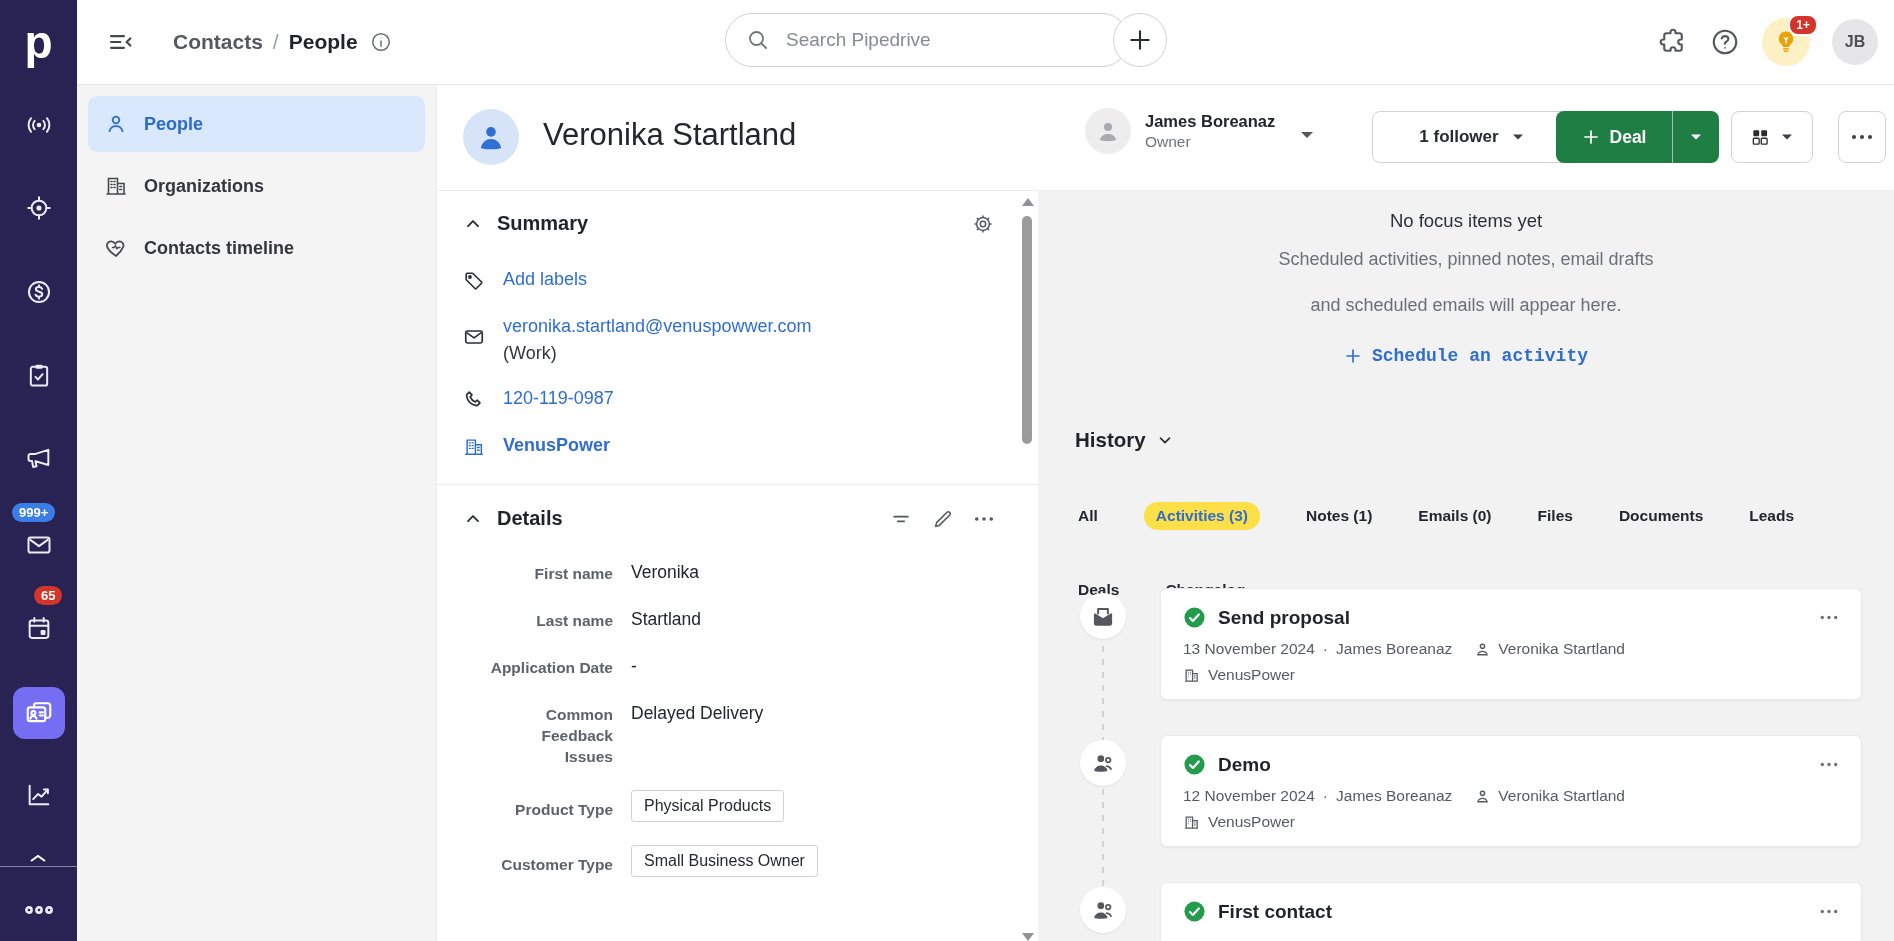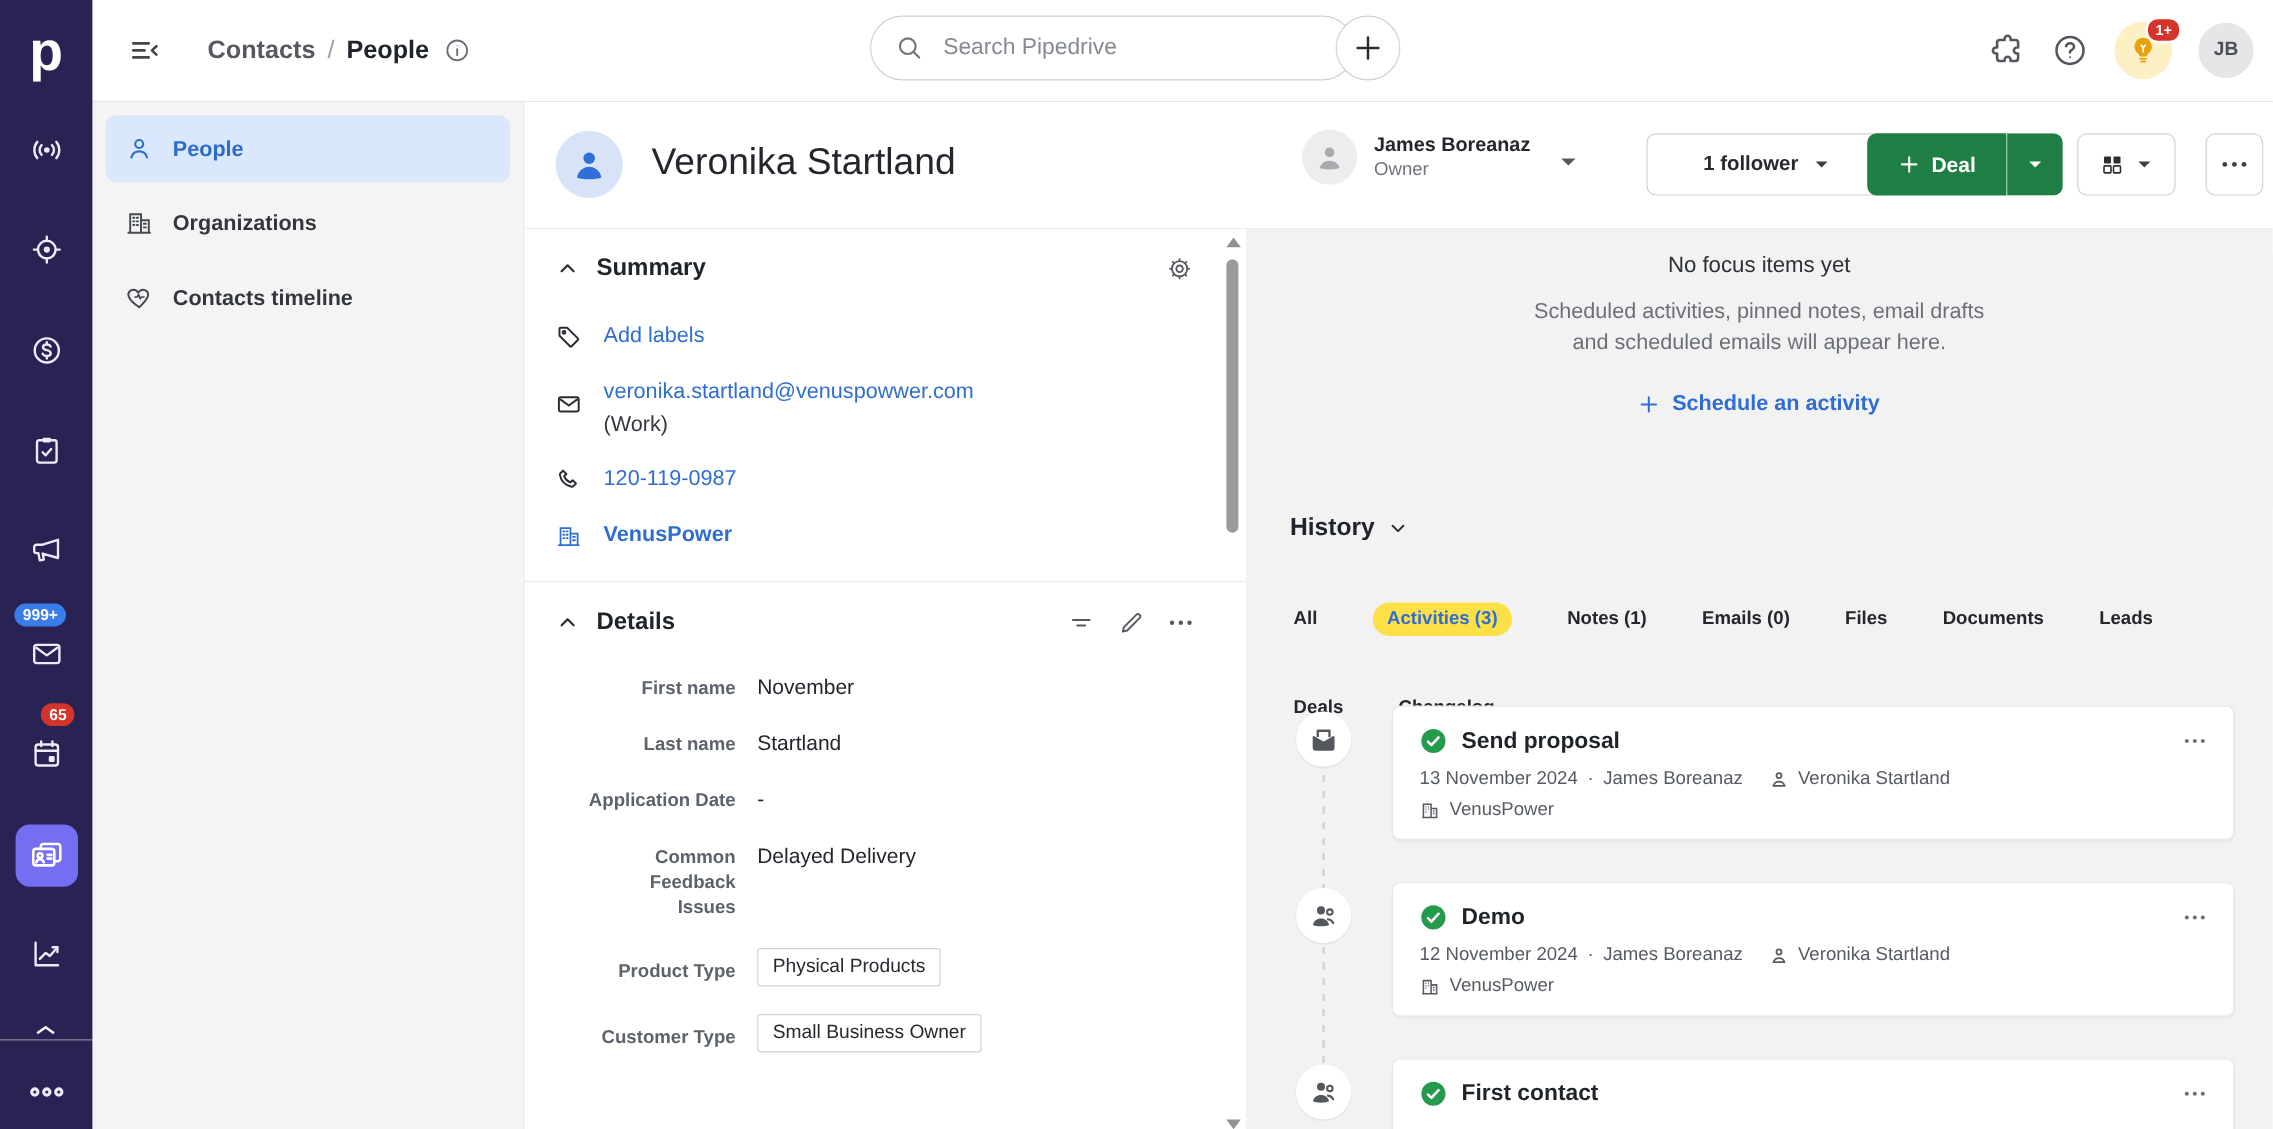--- a/index.html
+++ b/index.html
@@ -87,23 +87,23 @@
   .lscroll{position:absolute;right:5px;top:4px;width:12px;height:747px;}
   .lscroll .arr{position:absolute;left:1px;width:0;height:0;border-left:6px solid transparent;border-right:6px solid transparent;}
   .arr.up{top:4px;border-bottom:8px solid #8f9398;}
   .arr.down{bottom:0px;border-top:8px solid #8f9398;}
   .lthumb{position:absolute;left:1px;top:22px;width:10px;height:228px;border-radius:5px;background:#9b9b9e;}
 
   
   .rpanel{position:absolute;left:1038px;top:190px;width:856px;height:751px;background:#f2f2f3;z-index:3;}
   .focus-empty{position:relative;text-align:center;padding-top:20px;}
   .fe-title{font-size:18.5px;color:#2c3037;}
-  .fe-line{font-size:18px;color:#6b7078;line-height:26px;}
+  .fe-line{font-size:18px;color:#6b7078;line-height:26px;margin-top:20px;}
   .fe-line.first{margin-top:14px;}
-  .fe-link{margin-top:28px;display:inline-flex;align-items:center;gap:10px;font-size:18px;font-weight:bold;color:#2f6ed0;cursor:pointer;}
+  .fe-link{margin-top:28px;display:inline-flex;align-items:center;gap:10px;font-size:18px;font-weight:bold;color:#2f6ed0;cursor:pointer;font-family:Liberation Mono, monospace;}
   .hist-head{position:absolute;left:37px;top:238px;display:flex;align-items:center;gap:10px;cursor:pointer;}
   .hist-title{font-size:20.5px;font-weight:bold;color:#1f232a;}
   .tabs{position:absolute;left:40px;top:312px;width:780px;display:flex;flex-wrap:wrap;column-gap:26px;row-gap:12px;align-items:center;gap:46px;}
   .tab{font-size:15.5px;font-weight:bold;color:#23262c;cursor:pointer;padding:5px 0;white-space:nowrap;}
   .tab.sel{color:#2f6ed0;background:#fde047;border-radius:14px;padding:5px 12px;}
   .tl-line{position:absolute;left:64px;top:430px;width:2px;height:311px;
       background:repeating-linear-gradient(#cfd2d6 0 6px,transparent 6px 13px);}
   .tl-node{position:absolute;left:42px;width:46px;height:46px;border-radius:50%;background:#fff;box-shadow:0 1px 2px rgba(0,0,0,.08);
       display:flex;align-items:center;justify-content:center;color:#54585e;}
   .acard{position:absolute;left:122px;width:702px;background:#fff;border:1px solid #e9eaec;border-radius:7px;
@@ -455,21 +455,21 @@
             <circle cx="11" cy="3" r="2"></circle>
             <circle cx="19" cy="3" r="2"></circle>
           </svg>
       </span>
     </span>
   </div>
 
   <div class="dt-rows">
     <div class="dt-row">
       <span class="dt-label">First name</span>
-      <span class="dt-value">November</span>
+      <span class="dt-value">Veronika</span>
     </div>
     <div class="dt-row">
       <span class="dt-label">Last name</span>
       <span class="dt-value">Startland</span>
     </div>
     <div class="dt-row">
       <span class="dt-label">Application Date</span>
       <span class="dt-value">-</span>
     </div>
     <div class="dt-row">

